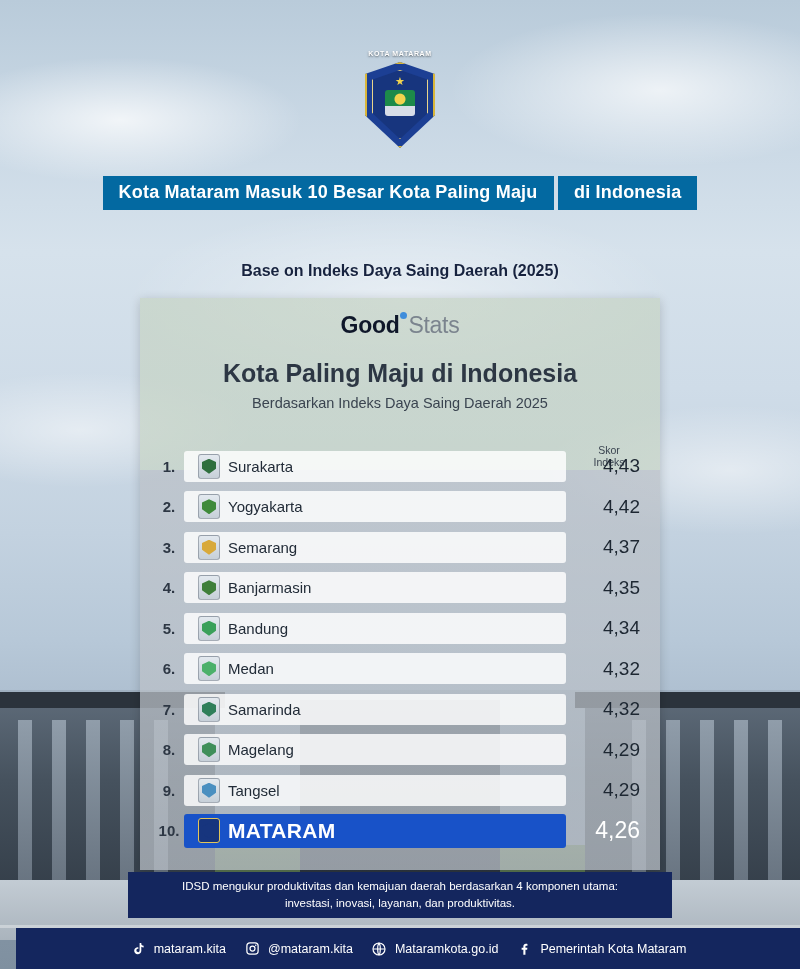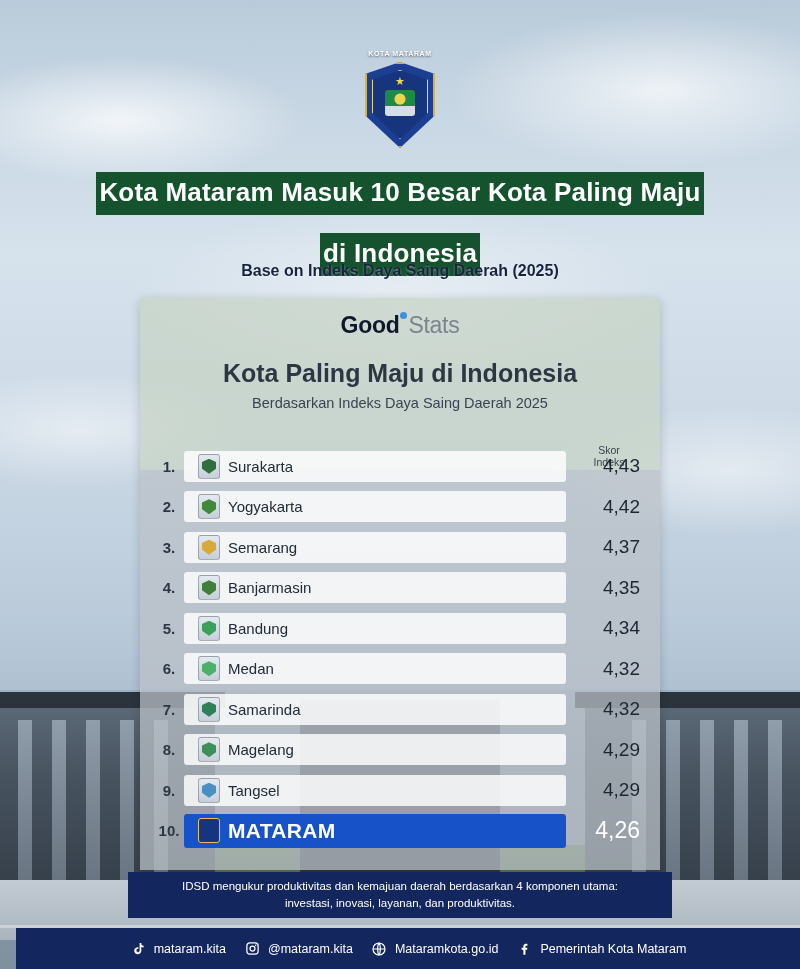--- a/index.html
+++ b/index.html
@@ -109,28 +109,28 @@
     border-radius: 3px;
   }
 
   
   .headline {
     position: absolute; left: 68px; top: 172px; width: 664px;
     text-align: center;
   }
   .headline-line {
     display: inline-block;
-    background: #14532d;
+    background: #0369a1;
     color: #ffffff;
-    font-size: 26px; font-weight: bold;
-    padding: 6px 3px 7px;
+    font-size: 18px; font-weight: bold;
+    padding: 6px 16px 7px;
     line-height: 1.15;
     letter-spacing: .2px;
   }
-  .headline-line.l2 { margin-top: 18px; }
+  .headline-line.l2 { margin-top: 4px; }
   .subhead {
     position: absolute; left: 0; right: 0; top: 262px;
     text-align: center;
     font-size: 16px; color: #17233f; font-weight: 600;
     text-shadow: 0 1px 2px rgba(255,255,255,.5);
   }
 
   
   .card {
     position: absolute; left: 140px; top: 298px; width: 520px; height: 572px;

